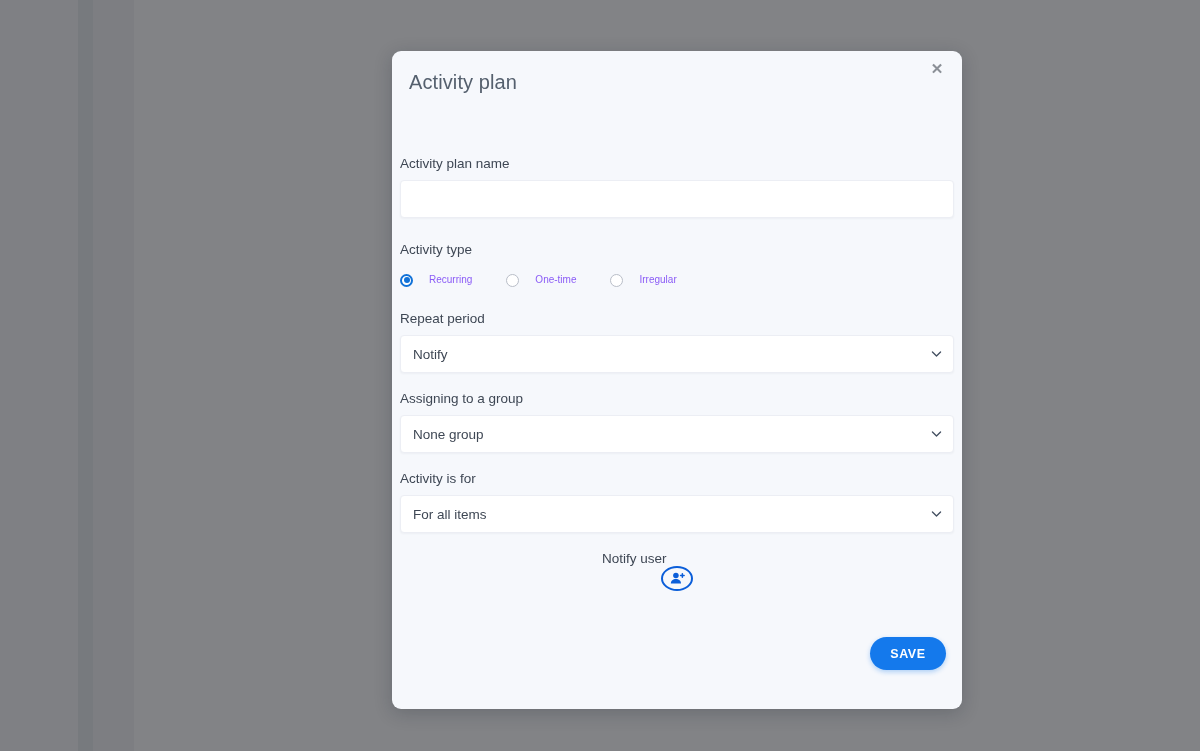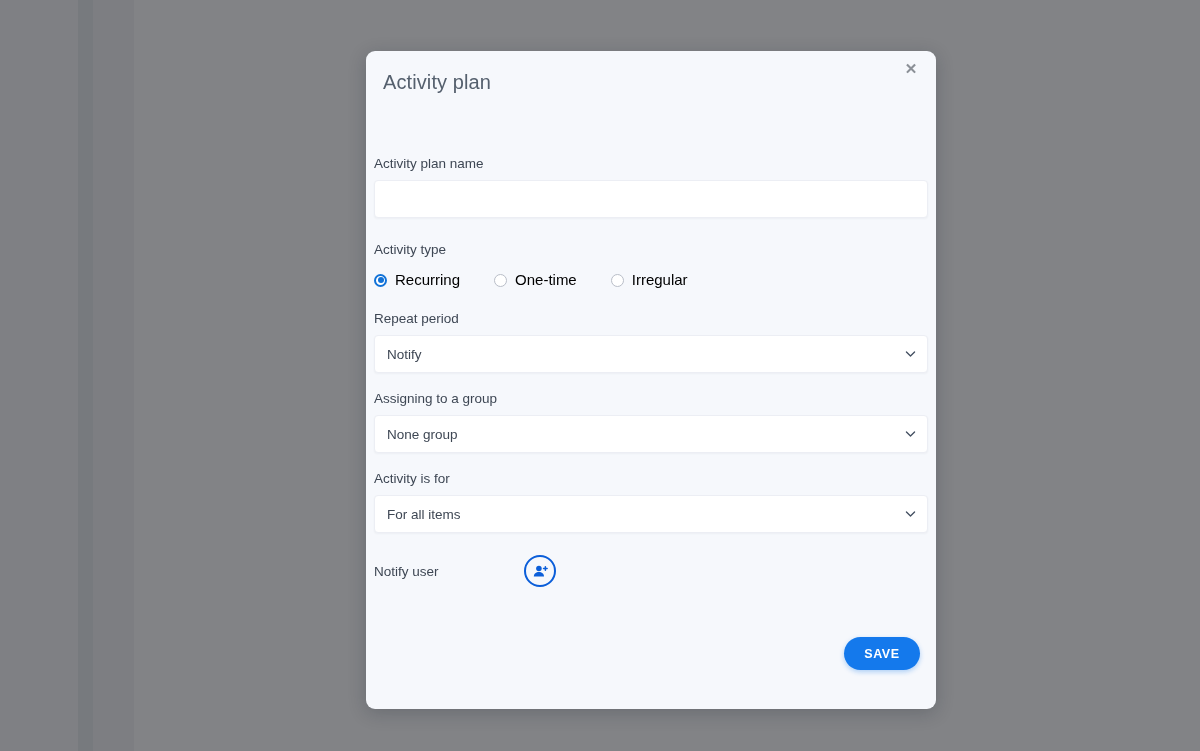--- a/index.html
+++ b/index.html
@@ -27,21 +27,21 @@
     top: 0;
     bottom: 0;
   }
   .band-a { left: 78px;  width: 15px; background: #777a7e; }
   .band-b { left: 93px;  width: 41px; background: #7d7e82; }
   .band-c { left: 134px; right: 0;    background: #828386; }
 
   
   #modal {
     position: absolute;
-    left: 366px;
+    left: 392px;
     top: 51px;
     width: 570px;
     height: 658px;
     background: #f6f8fc;
     border-radius: 9px;
     box-shadow: 0 4px 18px rgba(20,26,40,0.22);
   }
 
   .modal-header {
     position: relative;
@@ -137,23 +137,23 @@
     position: absolute;
     left: 50%;
     top: 50%;
     transform: translate(-50%,-50%);
     width: 6px;
     height: 6px;
     border-radius: 50%;
     background: #1172d8;
   }
   .radio-label {
-    margin-left: 8px;
-    font-size: 15px;
-    color: #000000;
+    margin-left: 16px;
+    font-size: 10px;
+    color: #8b5cf6;
     line-height: 18px;
   }
 
   
   .select-wrap {
     position: relative;
     width: 100%;
   }
   .select-box {
     width: 100%;
@@ -179,20 +179,21 @@
     pointer-events: none;
   }
   .chevron svg { display: block; }
 
   
   .notify-row {
     display: flex;
     align-items: center;
     height: 40px;
     margin-top: 18px;
+    flex-direction: column;
   }
   .notify-label {
     font-size: 13.5px;
     color: #3e4754;
     width: 150px;
   }
   .notify-icon {
     width: 32px;
     height: 32px;
     border-radius: 50%;

